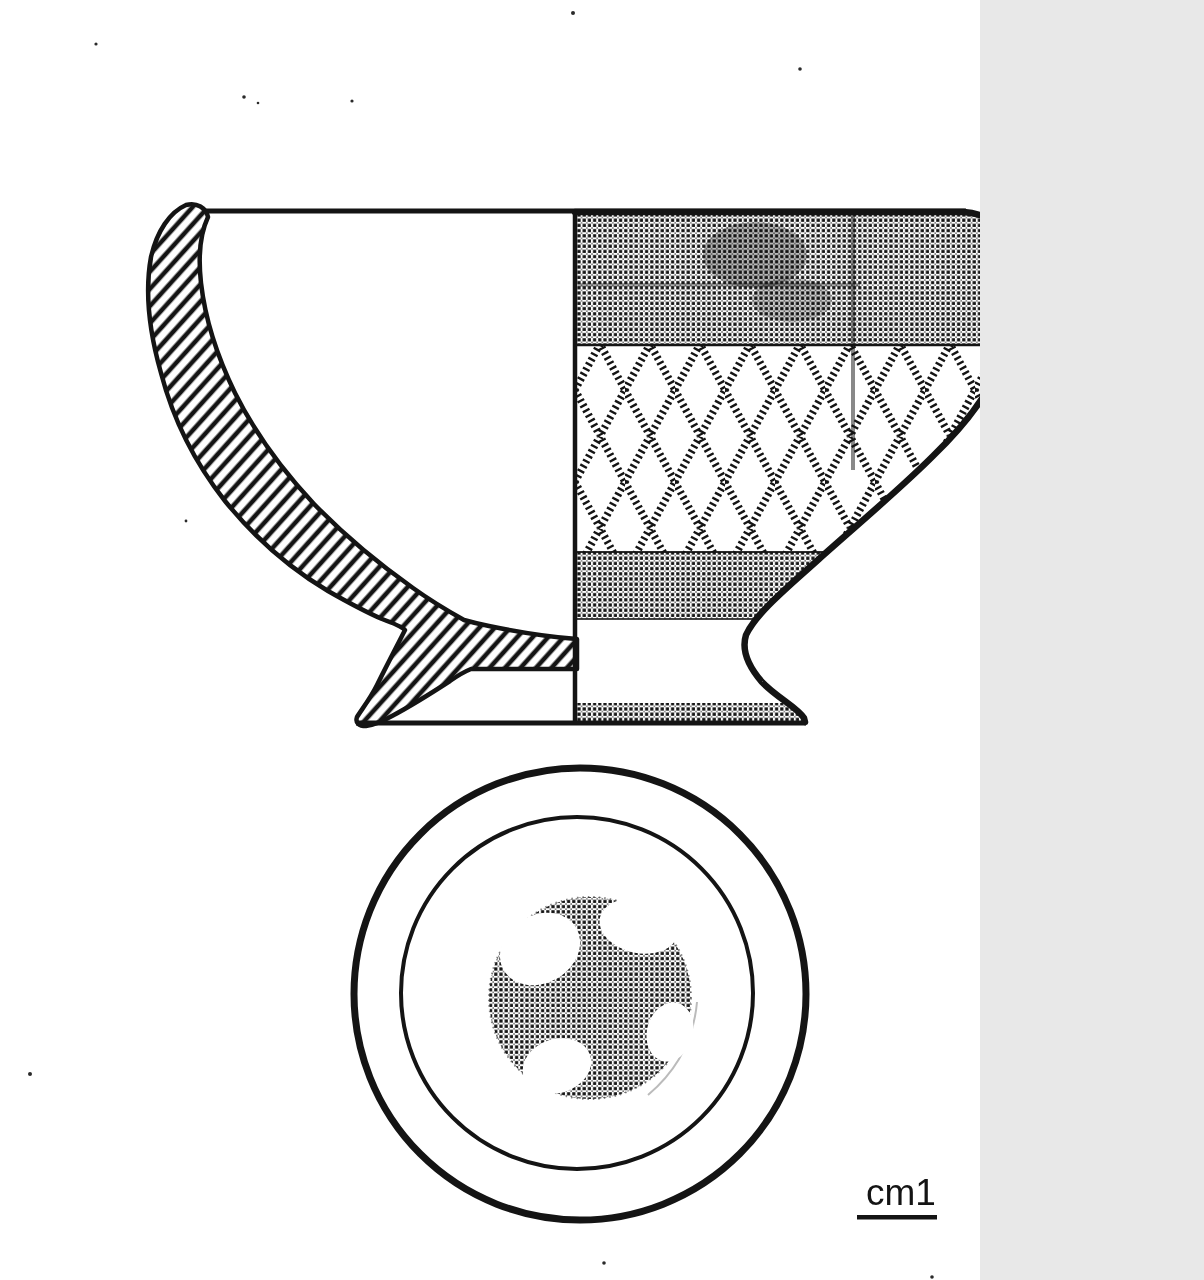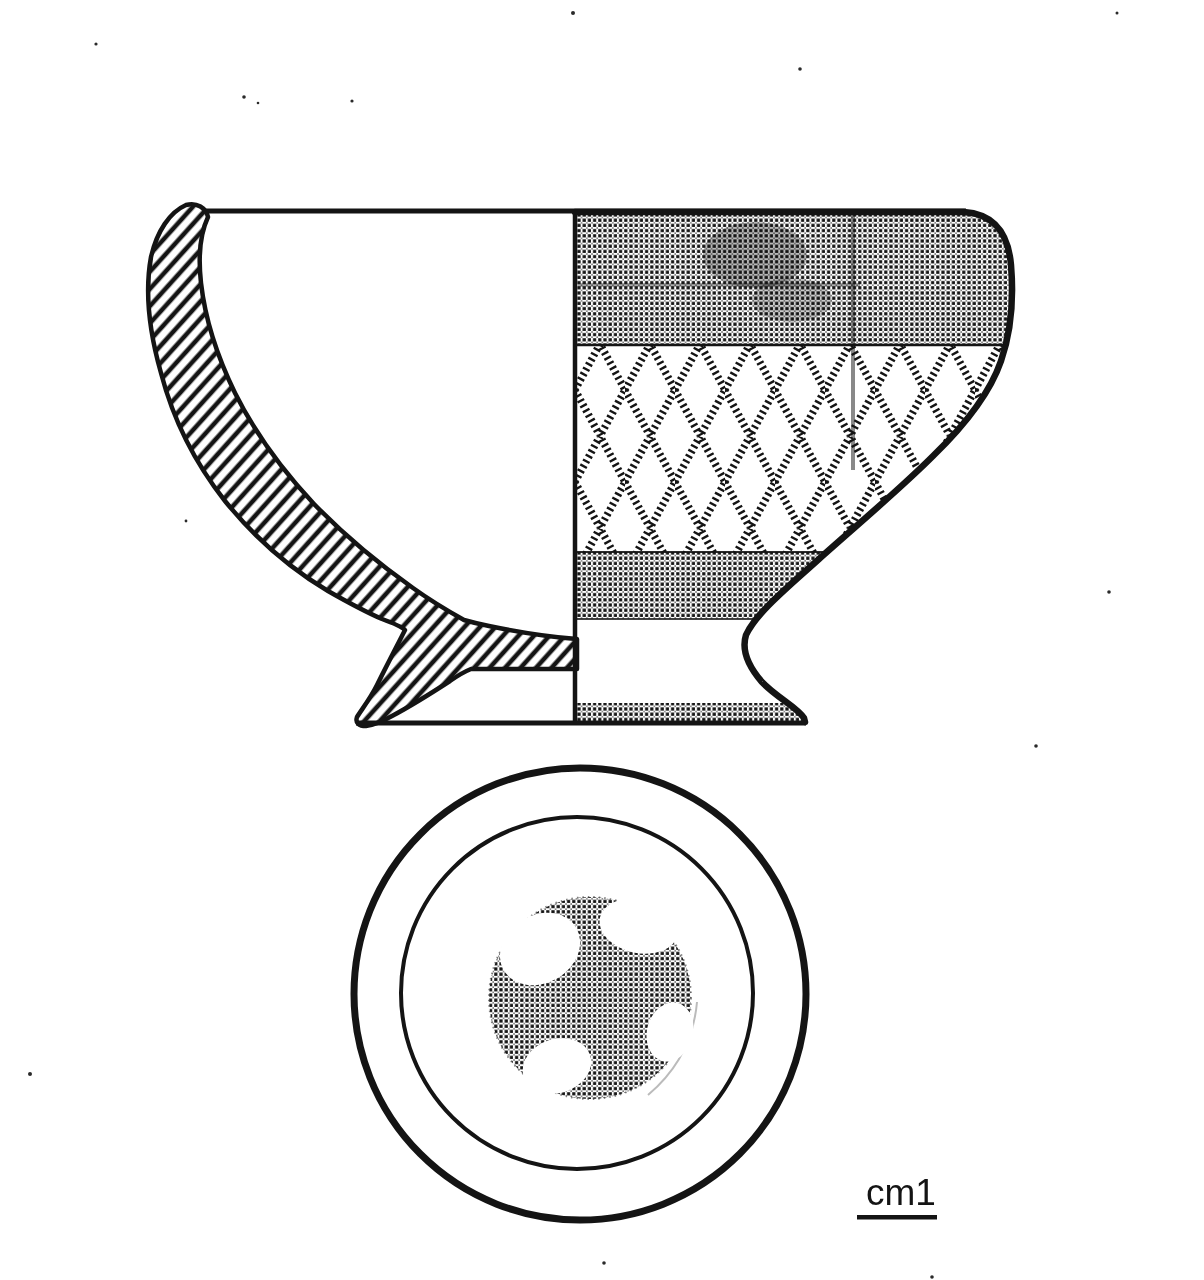--- a/index.html
+++ b/index.html
@@ -1,18 +1,18 @@
 <!DOCTYPE html>
 <html><head>
 <meta charset="utf-8">
 <style>
   html,body{margin:0;padding:0;background:#e8e8e8;}
   .page{
     position:relative;
-    width:1204px;height:1280px;
+    width:980px;height:1280px;
     background:#ffffff;
     font-family:"Liberation Sans", sans-serif;
     overflow:hidden;
     text-align:right;
   }
   .page svg{position:absolute;left:0;top:0;}
   .scale-label{
     font-family:"Liberation Sans", sans-serif;
     font-size:37px;
     fill:#141414;

